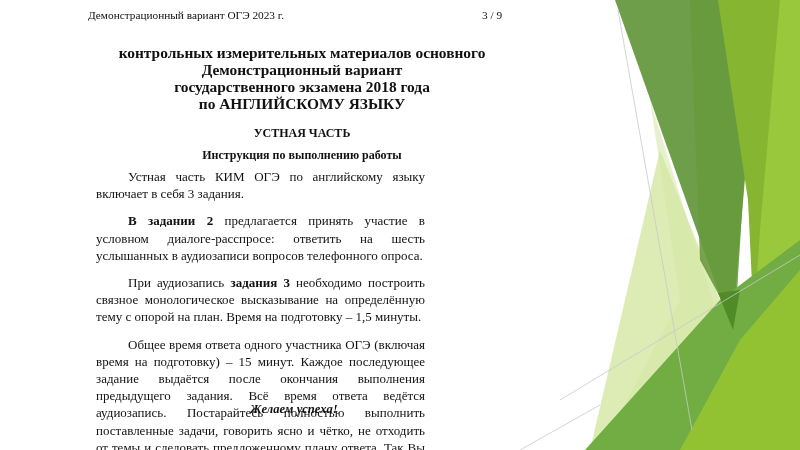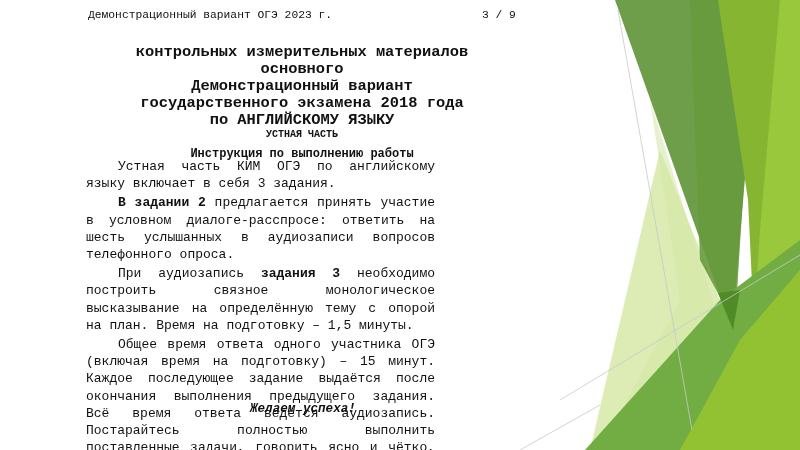--- a/index.html
+++ b/index.html
@@ -1,29 +1,29 @@
 <!DOCTYPE html>
 <html><head>
 <meta charset="utf-8">
 <style>
   html, body { margin:0; padding:0; }
   body { width:800px; height:450px; position:relative; overflow:hidden; background:#ffffff;
          font-family:"Liberation Serif", "DejaVu Serif", serif; color:#111; }
   .deco { position:absolute; left:0; top:0; width:800px; height:450px; }
-  .page { position:absolute; left:0; top:0; width:600px; height:450px;font-family:Liberation Mono, monospace; }
+  .page { position:absolute; left:0; top:0; width:600px; height:450px; }
   .running-header { position:absolute; top:9px; left:88px; font-size:11.3px; white-space:nowrap; }
   .running-header .rh-mid { position:absolute; left:238px; top:0; }
   .running-header .rh-page { position:absolute; left:394px; top:0; }
   .title-block { position:absolute; top:44px; left:96px; width:412px; text-align:center; font-weight:bold; }
   .title-block .tl { font-size:15.4px; line-height:17px; }
-  .title-block .sub1 { font-size:10px; margin-top:0; }
+  .title-block .sub1 { font-size:12px; margin-top:14px; }
   .title-block .sub2 { font-size:12px; margin-top:7px; }
   .body-text { position:absolute; top:158px; left:86px; width:349px; font-size:13px; line-height:17.2px;
                text-align:justify; }
-  .body-text p { margin:0; text-indent:32px; }
+  .body-text p { margin:10px; text-indent:32px; }
   .body-text p + p { margin-top:2px; }
   .body-text b { font-weight:bold; }
   .wish { position:absolute; top:402px; left:250px; font-size:12.6px; font-weight:bold; font-style:italic;text-align:right; }
 </style>
 </head>
 <body>
 
 <svg class="deco" viewBox="0 0 800 450" xmlns="http://www.w3.org/2000/svg">
 
   <polygon points="650,100 760,450 600,450 680,300" fill="#e6f0cc" opacity="0.95"></polygon>

